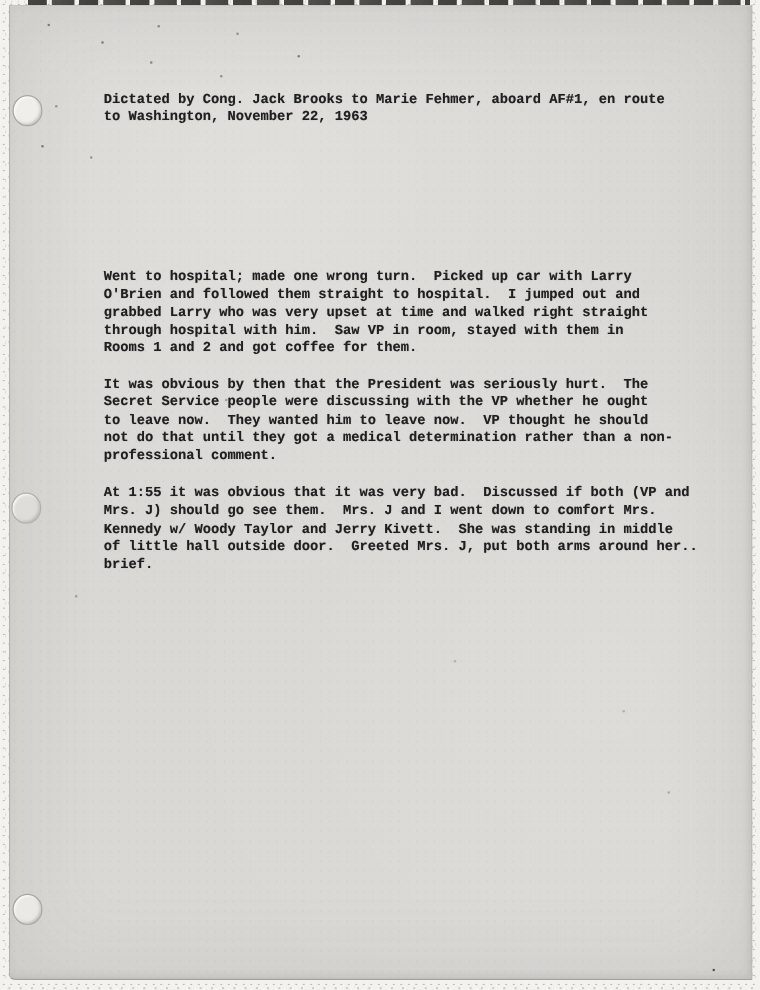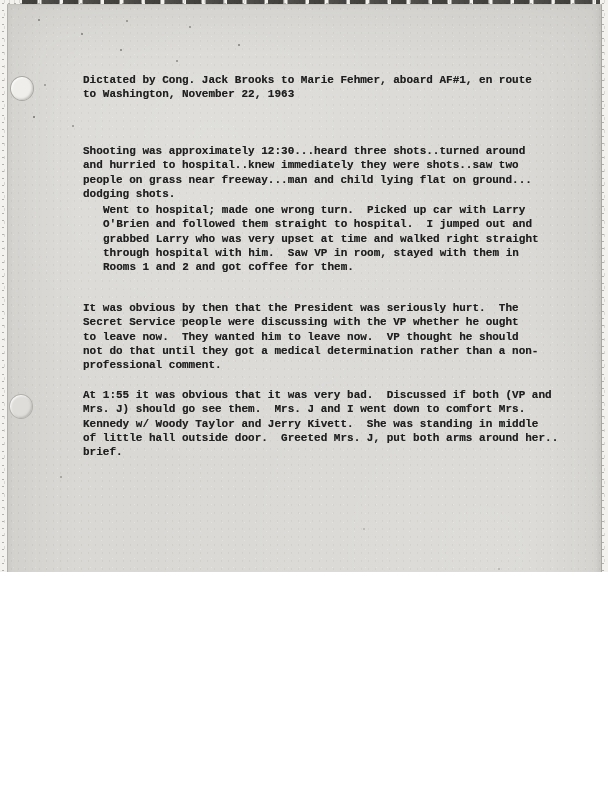--- a/index.html
+++ b/index.html
@@ -1,21 +1,21 @@
 <!DOCTYPE html>
 <html><head>
 <meta charset="utf-8">
 <style>
   html, body { margin: 0; padding: 0; }
   body { font-family: "Liberation Mono", "DejaVu Sans Mono", monospace; }
 
   .screen {
     position: relative;
     width: 608px;
-    height: 572px;
+    height: 792px;
     overflow: hidden;
     background-color: #f3f2ef;
     
     background-image:
       radial-gradient(rgba(125,123,118,0.55) 0.6px, rgba(0,0,0,0) 0.7px),
       radial-gradient(rgba(150,148,142,0.45) 0.6px, rgba(0,0,0,0) 0.7px),
       radial-gradient(rgba(170,168,162,0.35) 0.5px, rgba(0,0,0,0) 0.6px);
     background-size: 6px 7px, 9px 11px, 5px 13px;
     background-position: 0 0, 3px 4px, 2px 8px;
     text-decoration: underline;
@@ -73,21 +73,21 @@
     font-family: "Liberation Mono", "DejaVu Sans Mono", monospace;
     font-size: 11px;
     font-weight: 700;
     line-height: 14.3px;
     color: #1f1f1f;
     text-shadow: 0 0 0.6px rgba(35,35,35,0.55);
     letter-spacing: 0;
   }
   .header-block { top: 68px; }
   .para-1 { top: 139px; }
-  .para-2 { top: 198px; margin-left: 20px; }
+  .para-2 { top: 210px; }
   .para-3 { top: 296px; }
   .para-4 { top: 383px; }
 
   .speck {
     position: absolute;
     border-radius: 50%;
     background: #7f7d78;
   }
 </style>
 </head>
@@ -99,24 +99,20 @@
 
   <div class="paper">
 
     <div class="hole hole-top"></div>
     <div class="hole hole-middle"></div>
     <div class="hole hole-bottom"></div>
 
     <div class="typed header-block">Dictated by Cong. Jack Brooks to Marie Fehmer, aboard AF#1, en route
 to Washington, November 22, 1963</div>
 
-    <div class="typed para-1">Shooting was approximately 12:30...heard three shots..turned around
-and hurried to hospital..knew immediately they were shots..saw two
-people on grass near freeway...man and child lying flat on ground...
-dodging shots.</div>
 
     <div class="typed para-2">Went to hospital; made one wrong turn.  Picked up car with Larry
 O'Brien and followed them straight to hospital.  I jumped out and
 grabbed Larry who was very upset at time and walked right straight
 through hospital with him.  Saw VP in room, stayed with them in
 Rooms 1 and 2 and got coffee for them.</div>
 
     <div class="typed para-3">It was obvious by then that the President was seriously hurt.  The
 Secret Service people were discussing with the VP whether he ought
 to leave now.  They wanted him to leave now.  VP thought he should

